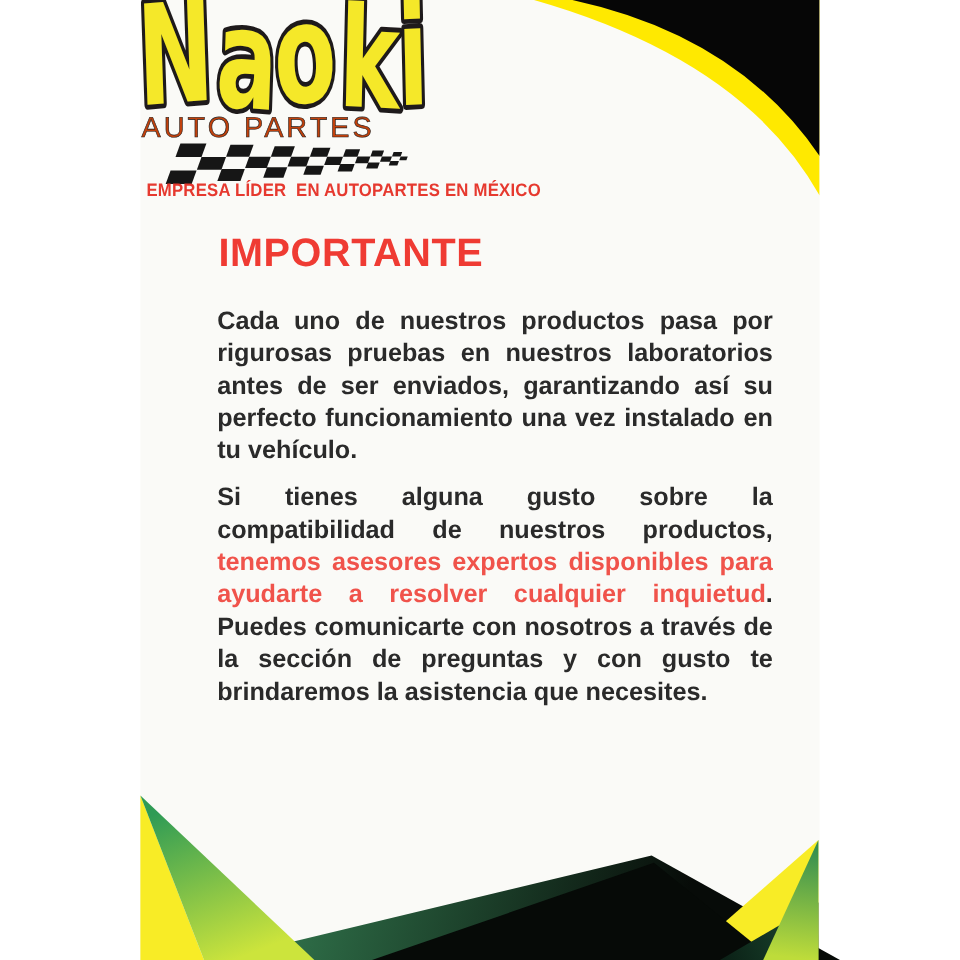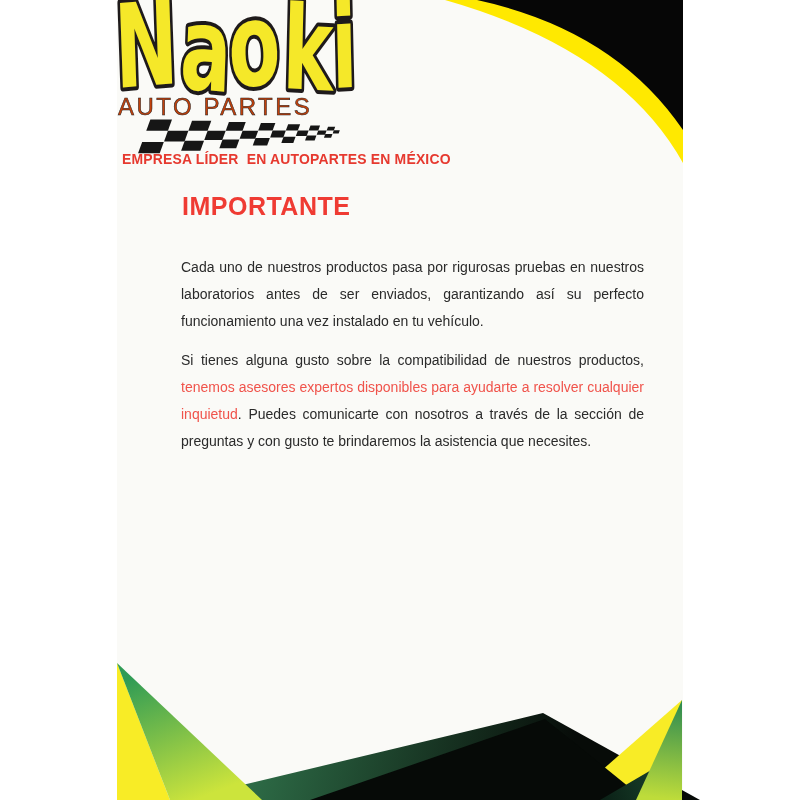--- a/index.html
+++ b/index.html
@@ -25,26 +25,26 @@
   .flag-svg{position:absolute;left:112px;top:115px;width:250px;height:40px;}
   .tagline{
     position:absolute;left:122px;top:150px;
     font-size:15px;font-weight:700;color:#e6392f;
     transform:scaleX(.93);transform-origin:left top;
     white-space:pre;letter-spacing:.2px;
   }
   
   .heading{
     position:absolute;left:182px;top:192px;
-    font-size:25px;font-weight:700;letter-spacing:.5px;color:#ef3b33;
+    font-size:33px;font-weight:700;letter-spacing:.5px;color:#ef3b33;
     white-space:pre;
   }
   .copy{
     position:absolute;left:181px;top:254px;width:463px;
-    font-size:14px;font-weight:400;line-height:27px;color:#2a2a2a;
+    font-size:21px;font-weight:700;line-height:27px;color:#2a2a2a;
     text-align:justify;
   }
   .copy p{margin:0;}
   .copy p.p1{margin-bottom:12px;}
   .copy p.p2{margin-bottom:0;}
   .copy .hl{color:#f0534b;}
   
   .deco-svg{position:absolute;left:0;bottom:0;width:800px;height:160px;}
 </style>
 </head>

